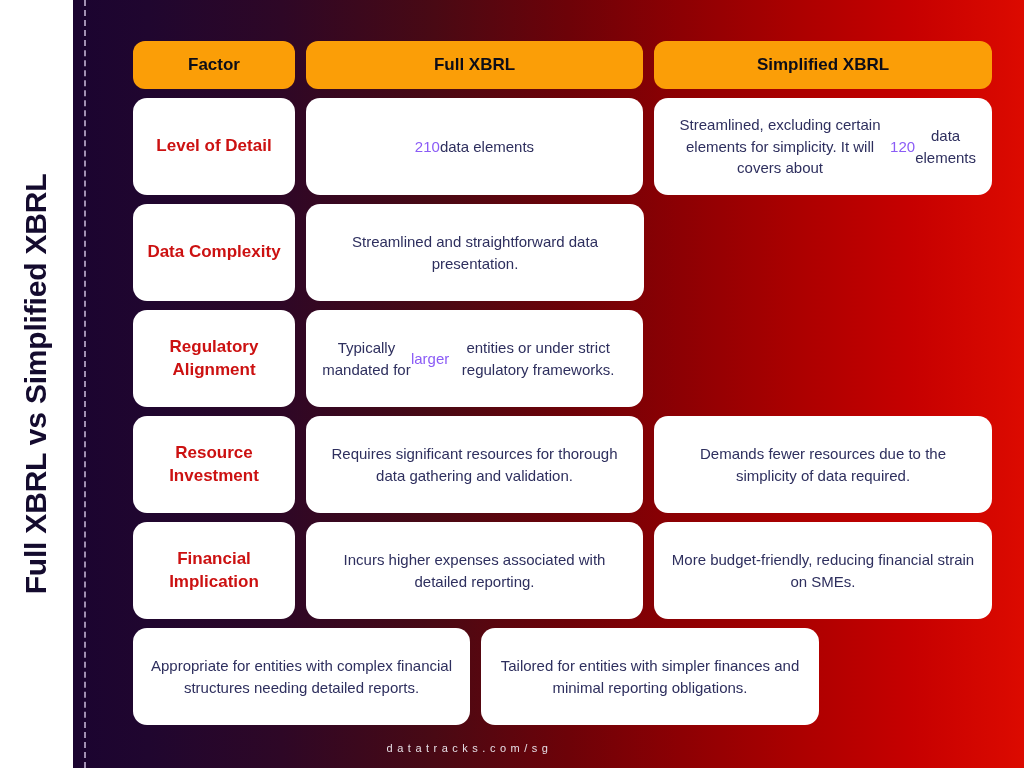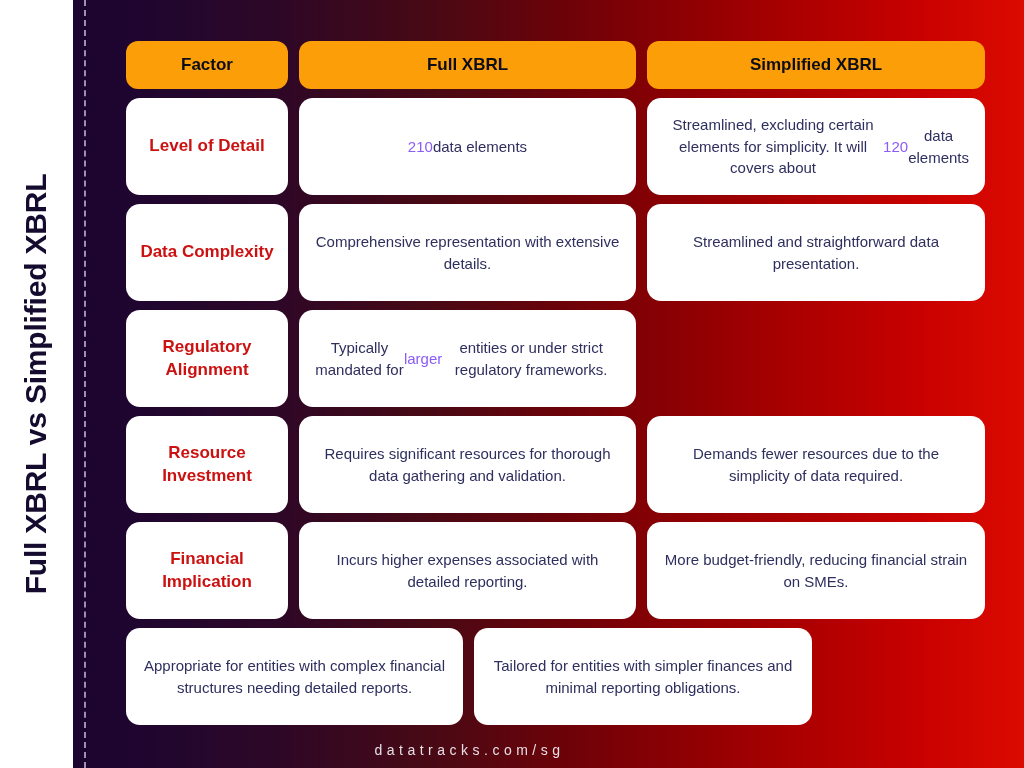--- a/index.html
+++ b/index.html
@@ -77,21 +77,21 @@
     top: 0;
     width: 0;
     height: 768px;
     border-left: 2px dashed #b9a8c9;
     opacity: 0.85;
   }
 
   
   .table {
     position: absolute;
-    left: 53px;    
+    left: 60px;    
     top: 41px;
     width: 859px;  
     height: 690px;
     display: flex;
     flex-direction: column;
     gap: 9px;
   }
 
   .row {
     display: flex;
@@ -146,21 +146,21 @@
   }
 
   
   .footer {
     position: absolute;
     left: 0;
     top: 742px;
     width: 793px;
     text-align: center;
     color: #e6dfe6;
-    font-size: 14px;
+    font-size: 11px;
     letter-spacing: 4.5px;
   }
 </style>
 </head>
 <body>
 
 <div class="slide">
 
   <div class="side-rail">
     <div class="side-title-wrap">
@@ -188,25 +188,20 @@
         </div>
         <div class="cell body-cell col-simple desc-cell">
           <span>Streamlined, excluding certain elements for simplicity. It will covers about </span>
             <span class="hl">120</span>
             <span> data elements</span>
         </div>
       </div>
 
       <div class="row row-body">
         <div class="cell body-cell col-factor factor-cell">Data Complexity</div>
-        <div class="cell body-cell col-full desc-cell">
-          <span>Comprehensive representation with extensive details.</span>
-            <span class="hl"></span>
-            <span></span>
-        </div>
         <div class="cell body-cell col-simple desc-cell">
           <span>Streamlined and straightforward data presentation.</span>
             <span class="hl"></span>
             <span></span>
         </div>
       </div>
 
       <div class="row row-body">
         <div class="cell body-cell col-factor factor-cell">Regulatory Alignment</div>
         <div class="cell body-cell col-full desc-cell">

